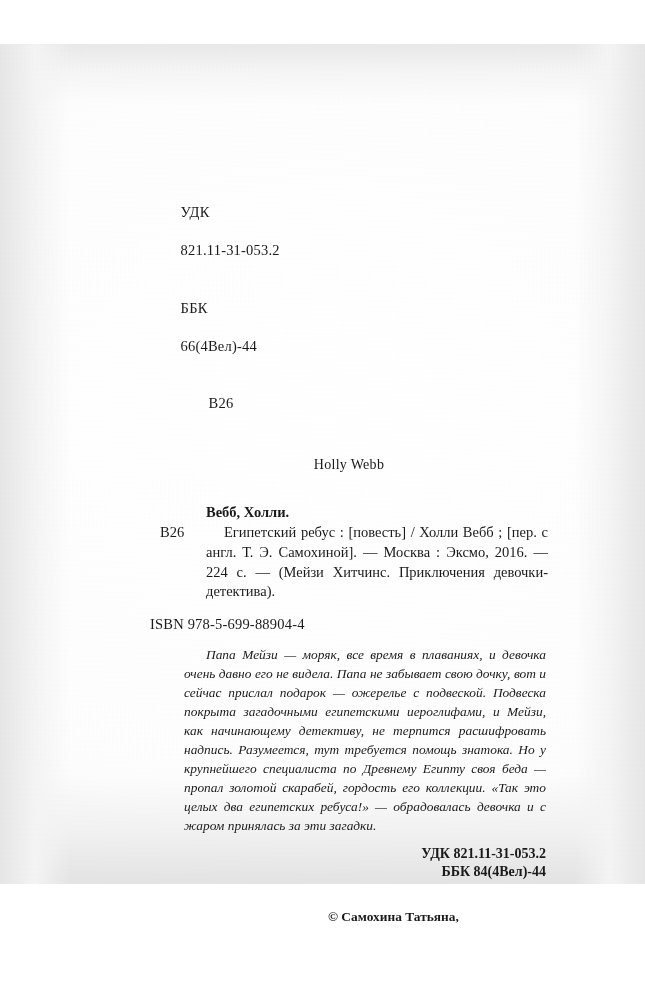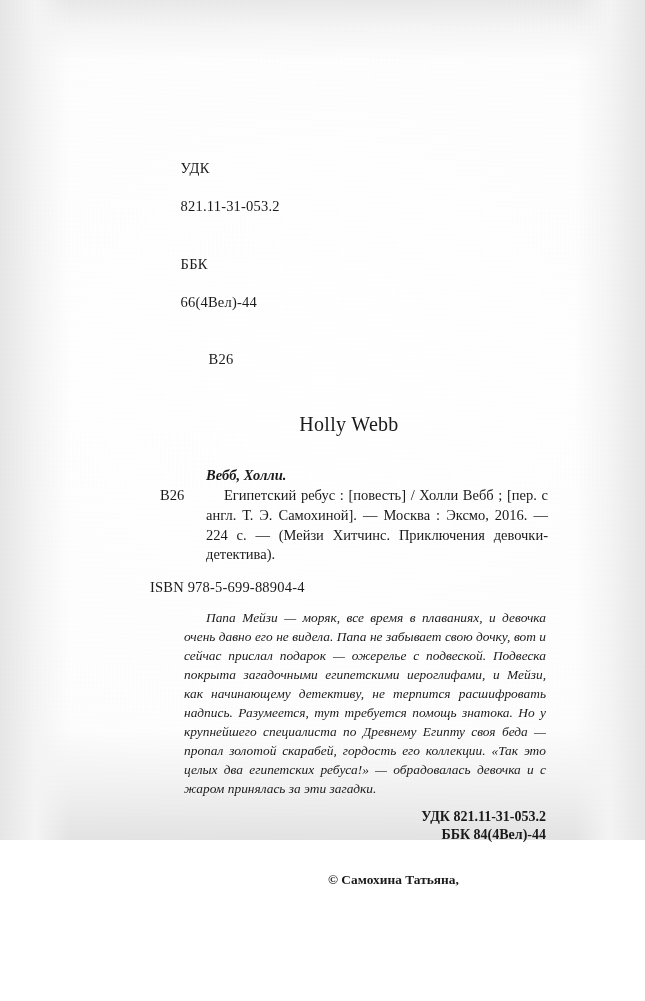--- a/index.html
+++ b/index.html
@@ -13,20 +13,21 @@
     font-family: "Liberation Serif", serif;
     color: #1a1a1a;
     overflow: hidden;
   }
   #page {
     position: relative;
     width: 645px;
     height: 840px;
     background:
       radial-gradient(ellipse 120% 90% at 50% 45%, #ffffff 0%, #fdfdfd 55%, #f4f4f4 78%, #ececec 100%);
+    margin-top: 44px;
   }
   
   .edge {
     position: absolute;
     pointer-events: none;
   }
   .edge-top {
     top: 0; left: 0; right: 0; height: 60px;
     background: linear-gradient(to bottom, #e8e8e8 0%, #f5f5f5 45%, rgba(255,255,255,0) 100%);
   }
@@ -67,21 +68,21 @@
   }
   .codes .row { white-space: pre; }
   .codes .ind { padding-left: 28px; }
 
   
   .orig {
     margin-top: 24px;
     text-align: center;
   }
   .orig .author {
-    font-size: 20px;
+    font-size: 14px;
     letter-spacing: .3px;
   }
   .orig .title {
     margin-top: 17px;
     font-size: 15px;
     letter-spacing: .6px;
     line-height: 1.35;
   }
   .orig .copy {
     margin-top: 20px;
@@ -91,21 +92,20 @@
 
   
   .record {
     margin-top: 30px;
   }
   .record .name {
     font-weight: bold;
     font-size: 14.5px;
     padding-left: 56px;
     line-height: 1.3;
-    font-style: italic;
   }
   .record .body {
     position: relative;
     margin-top: 2px;
     font-size: 14.5px;
     line-height: 1.35;
     text-align: justify;
     text-align-last: left;
     padding-left: 56px;
   }

